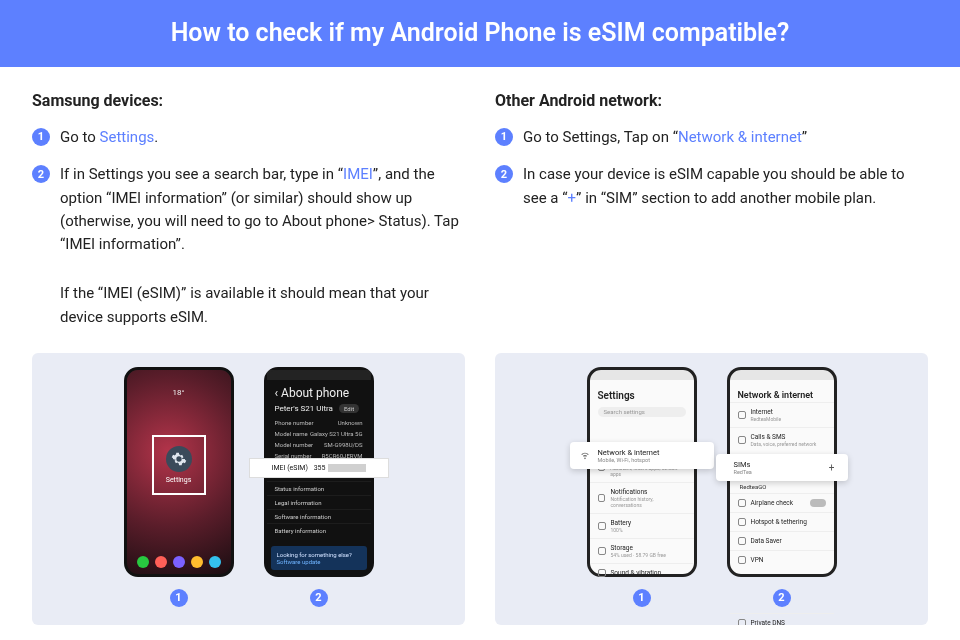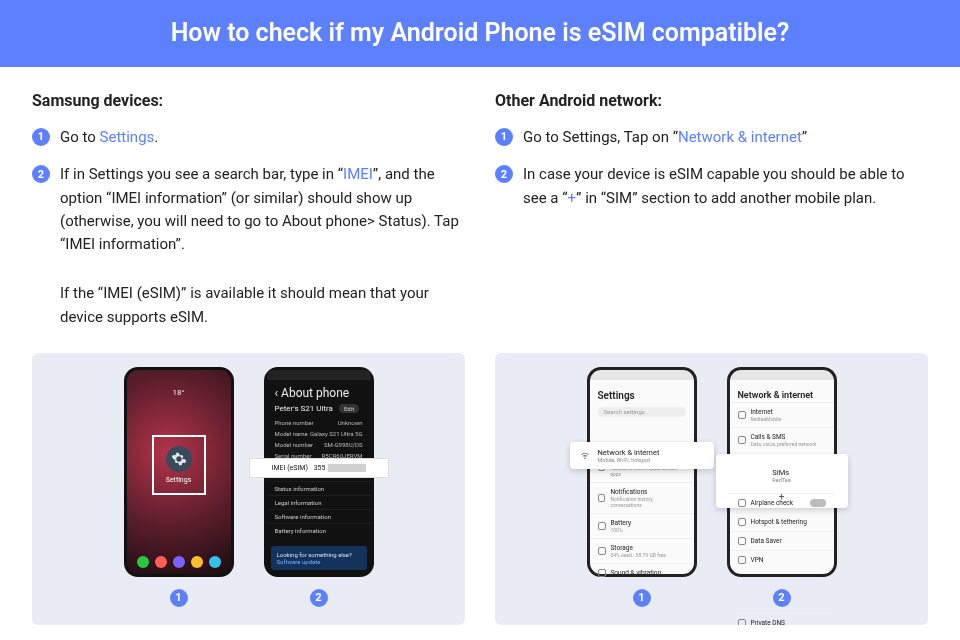--- a/index.html
+++ b/index.html
@@ -43,21 +43,21 @@
   
   .search { margin:4px 8px; height:10px; border-radius:5px; background:#eee; font-size:6px; color:#999; padding-left:6px; line-height:10px; }
   .li { display:flex; align-items:center; gap:5px; padding:5px 8px; border-top:1px solid #eee; }
   .li .ic { width:8px; height:8px; border:1px solid #888; border-radius:2px; }
   .li .txt { font-size:6.5px; color:#222; }
   .li .sub { font-size:5px; color:#999; }
   .popup { position:absolute; left:-20px; right:-20px; background:#fff; border-radius:4px; box-shadow:0 2px 6px rgba(0,0,0,.18); padding:6px 10px; display:flex; align-items:center; gap:8px; }
   .popup .wifi { width:10px; height:10px; }
   .popup .t1 { font-size:7.5px; color:#222; }
   .popup .t2 { font-size:5.5px; color:#888; }
-  .popup.sims { flex-direction:column; left:-14px; right:-14px; }
+  .popup.sims { flex-direction:row; left:-14px; right:-14px; }
   .popup.sims .left { flex:1; }
   .popup.sims .plus { width:12px; font-size:10px; color:#555; text-align:center; }
   .redtea { font-size:6px; color:#333; padding:3px 10px; }
   .toggle { position:absolute; right:8px; width:16px; height:8px; border-radius:4px; background:#bbb; }
   .badge { width:18px; height:18px; border-radius:50%; background:#5d80ff; color:#fff; font-size:11px; font-weight:700; display:flex; align-items:center; justify-content:center; }
 </style>
 </head>
 <body>
 
 <div class="banner">

